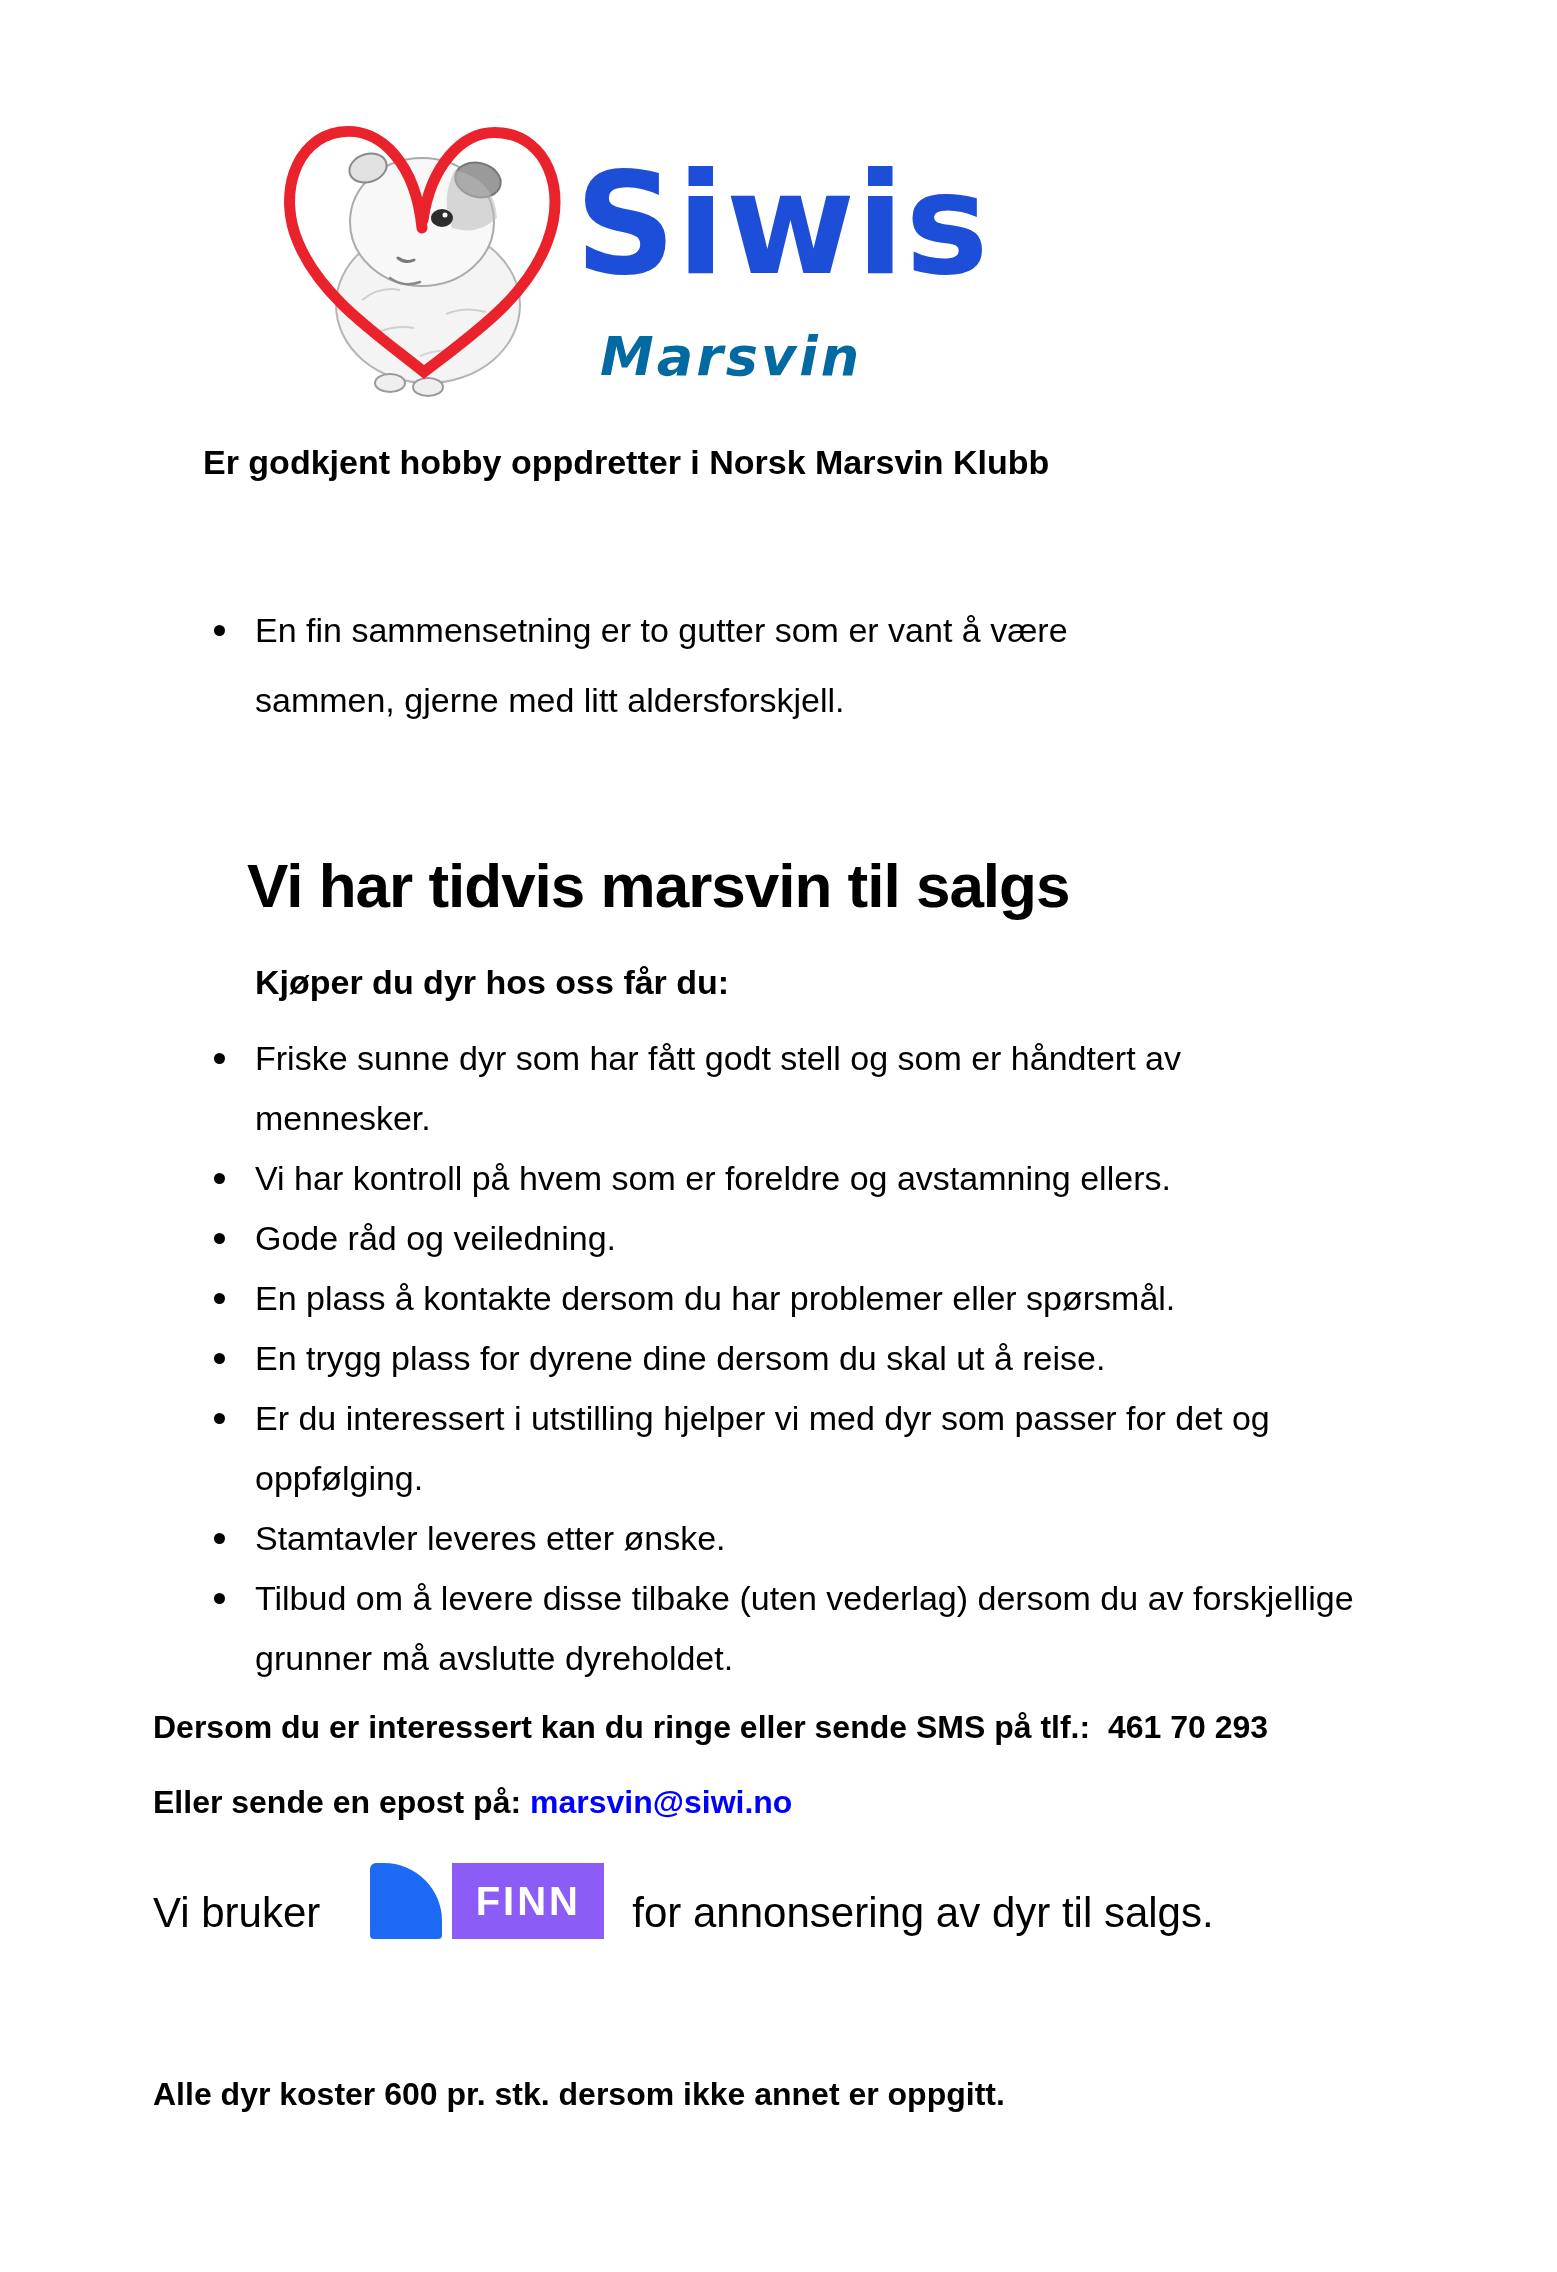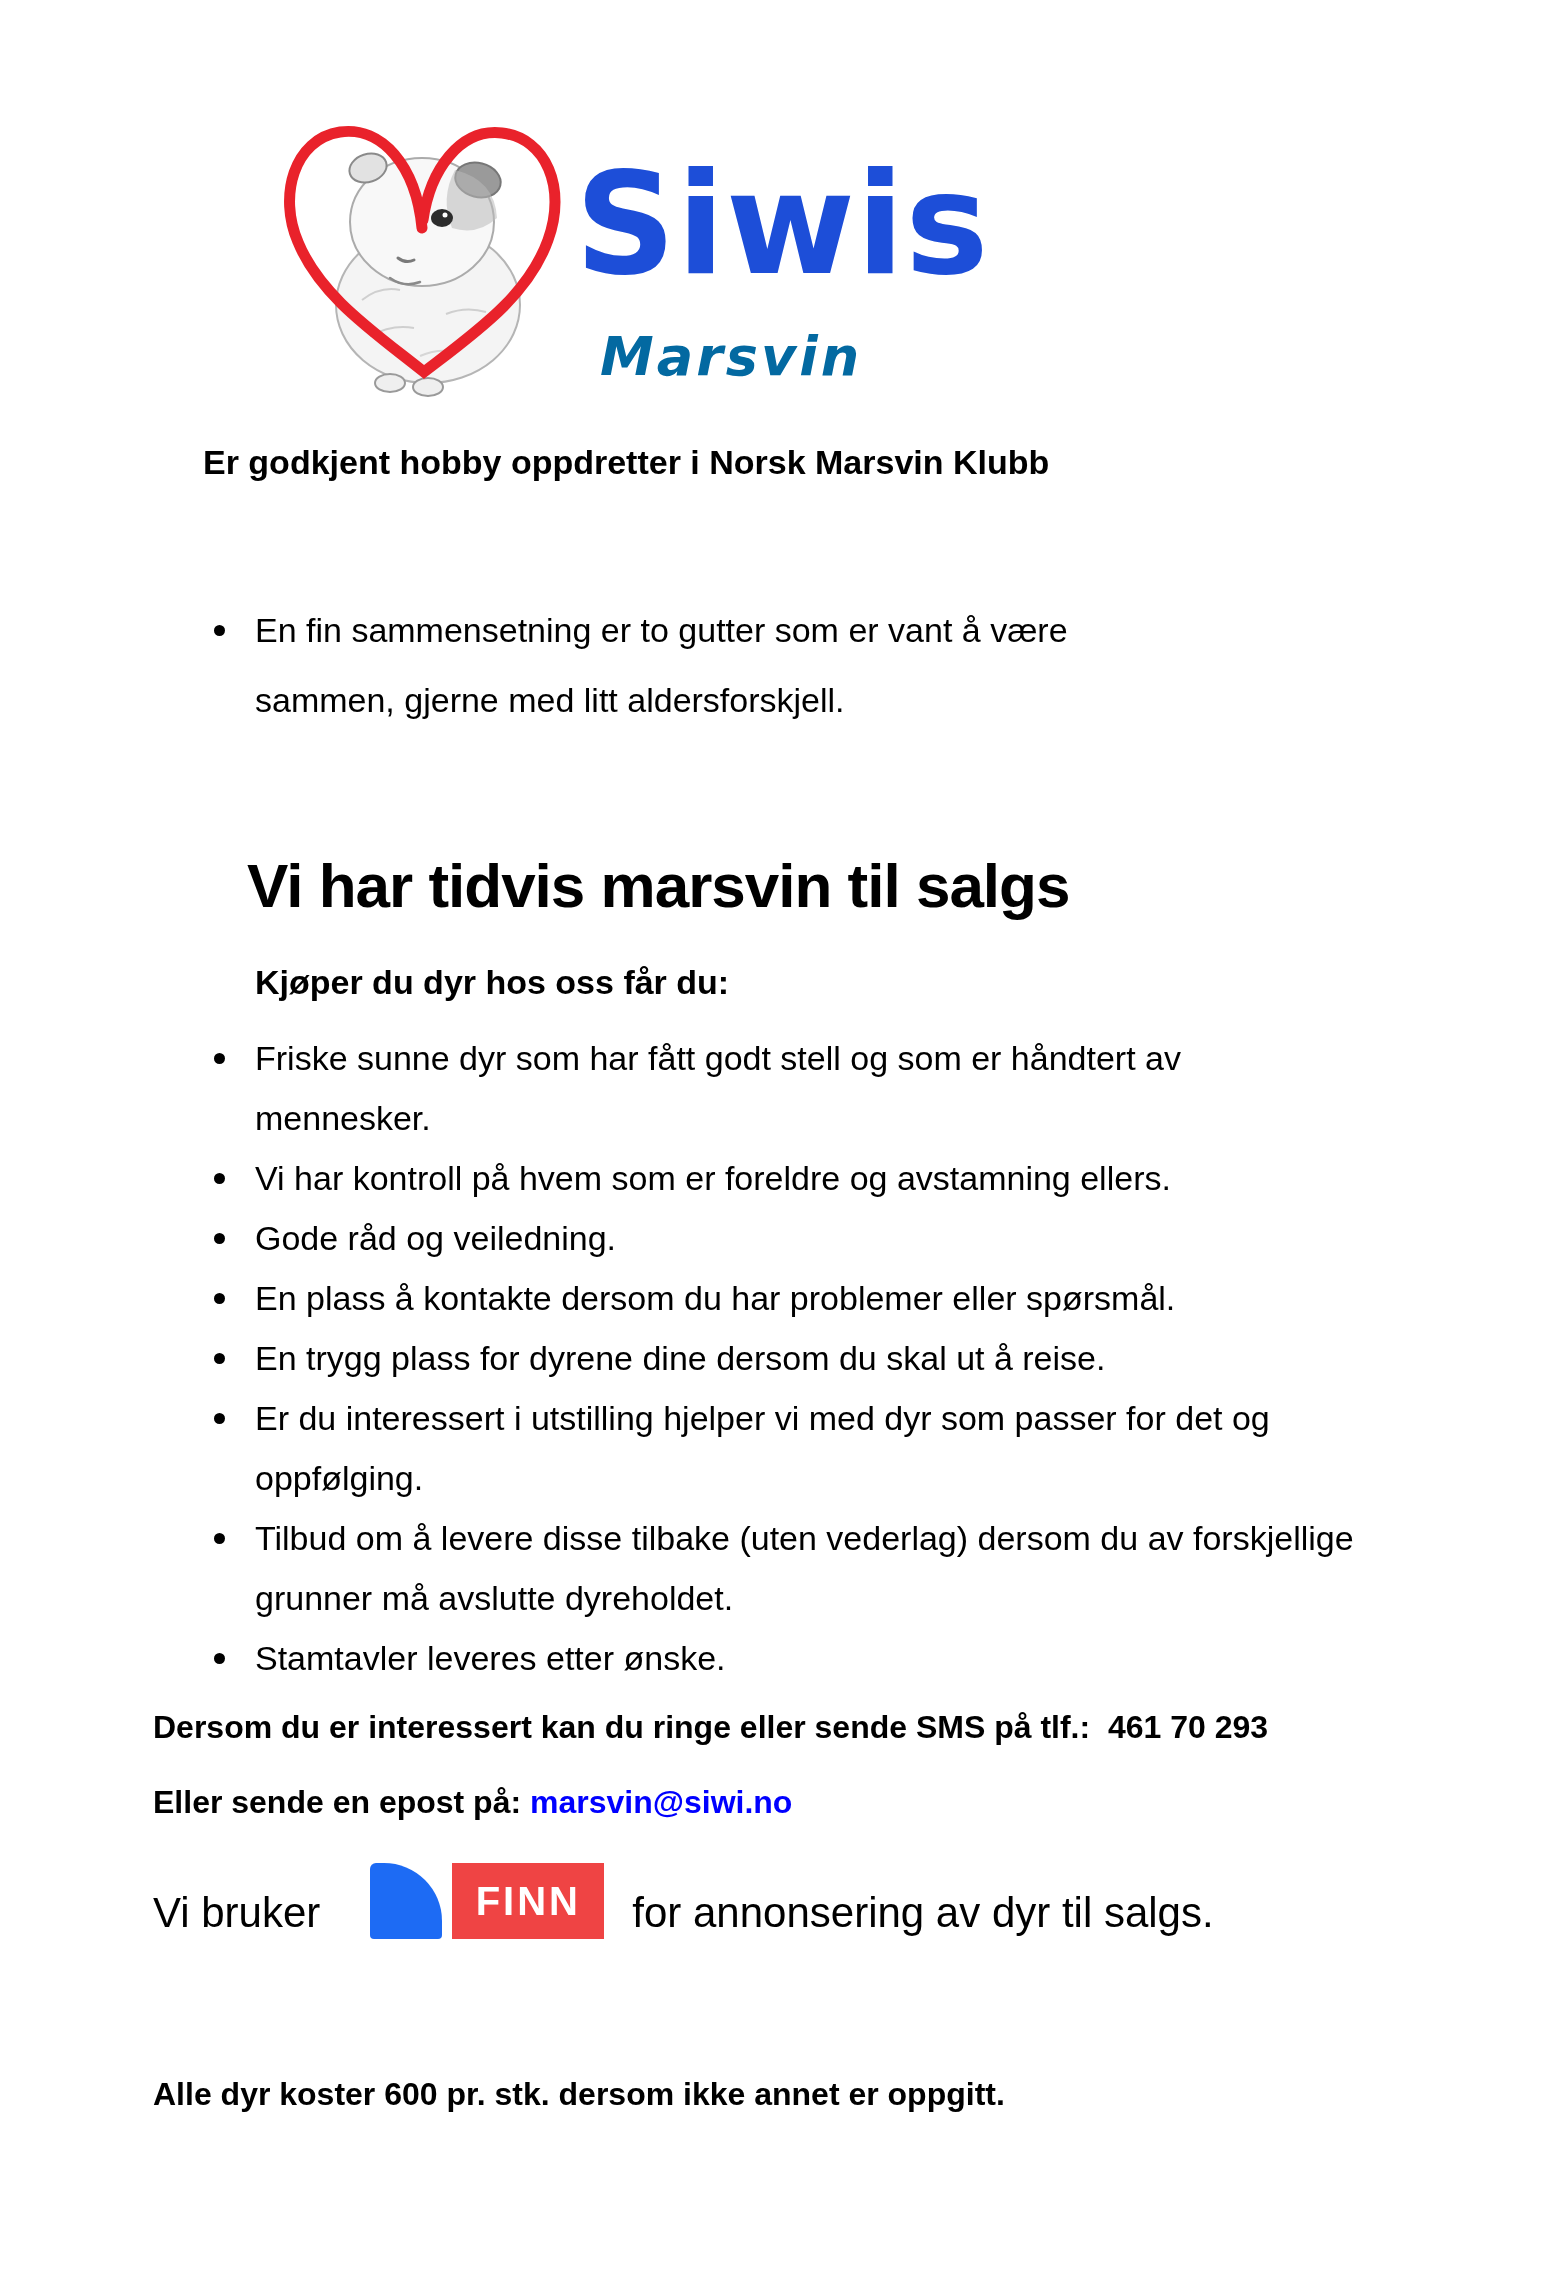--- a/index.html
+++ b/index.html
@@ -51,21 +51,21 @@
 
   
   .finn-row{left:153px;top:1860px;height:82px;display:flex;align-items:center;}
   .finn-row .fin-text{font-size:42px;position:relative;top:12px;white-space:pre;}
   .finn-logo{display:flex;margin:0 28px 0 50px;}
   .finn-bubble{
     width:72px;height:76px;background:#1d6bf4;
     border-radius:6px 58px 4px 4px;
   }
   .finn-box{
-    width:152px;height:76px;background:#ef4444;margin-left:10px;
+    width:152px;height:76px;background:#8b5cf6;margin-left:10px;
     display:flex;align-items:center;justify-content:center;
   }
   .finn-box span{
     color:#fff;font-size:40px;font-weight:bold;letter-spacing:3px;line-height:1;
   }
 </style>
 </head>
 <body>
 
 <svg class="abs logo-art" viewBox="0 0 310 300" width="310" height="300" aria-hidden="true">
@@ -123,25 +123,25 @@
   <li>
     <span class="dot"></span>
     <span>En trygg plass for dyrene dine dersom du skal ut å reise.</span>
   </li>
   <li>
     <span class="dot"></span>
     <span>Er du interessert i utstilling hjelper vi med dyr som passer for det og oppfølging.</span>
   </li>
   <li>
     <span class="dot"></span>
-    <span>Tilbud om å levere disse tilbake (uten vederlag) dersom du av forskjellige grunner må avslutte dyreholdet.</span>
+    <span>Stamtavler leveres etter ønske.</span>
   </li>
   <li>
     <span class="dot"></span>
-    <span>Stamtavler leveres etter ønske.</span>
+    <span>Tilbud om å levere disse tilbake (uten vederlag) dersom du av forskjellige grunner må avslutte dyreholdet.</span>
   </li>
 </ul>
 
 <div class="abs sms-line">Dersom du er interessert kan du ringe eller sende SMS på tlf.:  461 70 293</div>
 
 <div class="abs email-line">
   <span class="email-label">Eller sende en epost på: </span><a href="#" class="email-link">marsvin@siwi.no</a>
 </div>
 
 <div class="abs finn-row">

